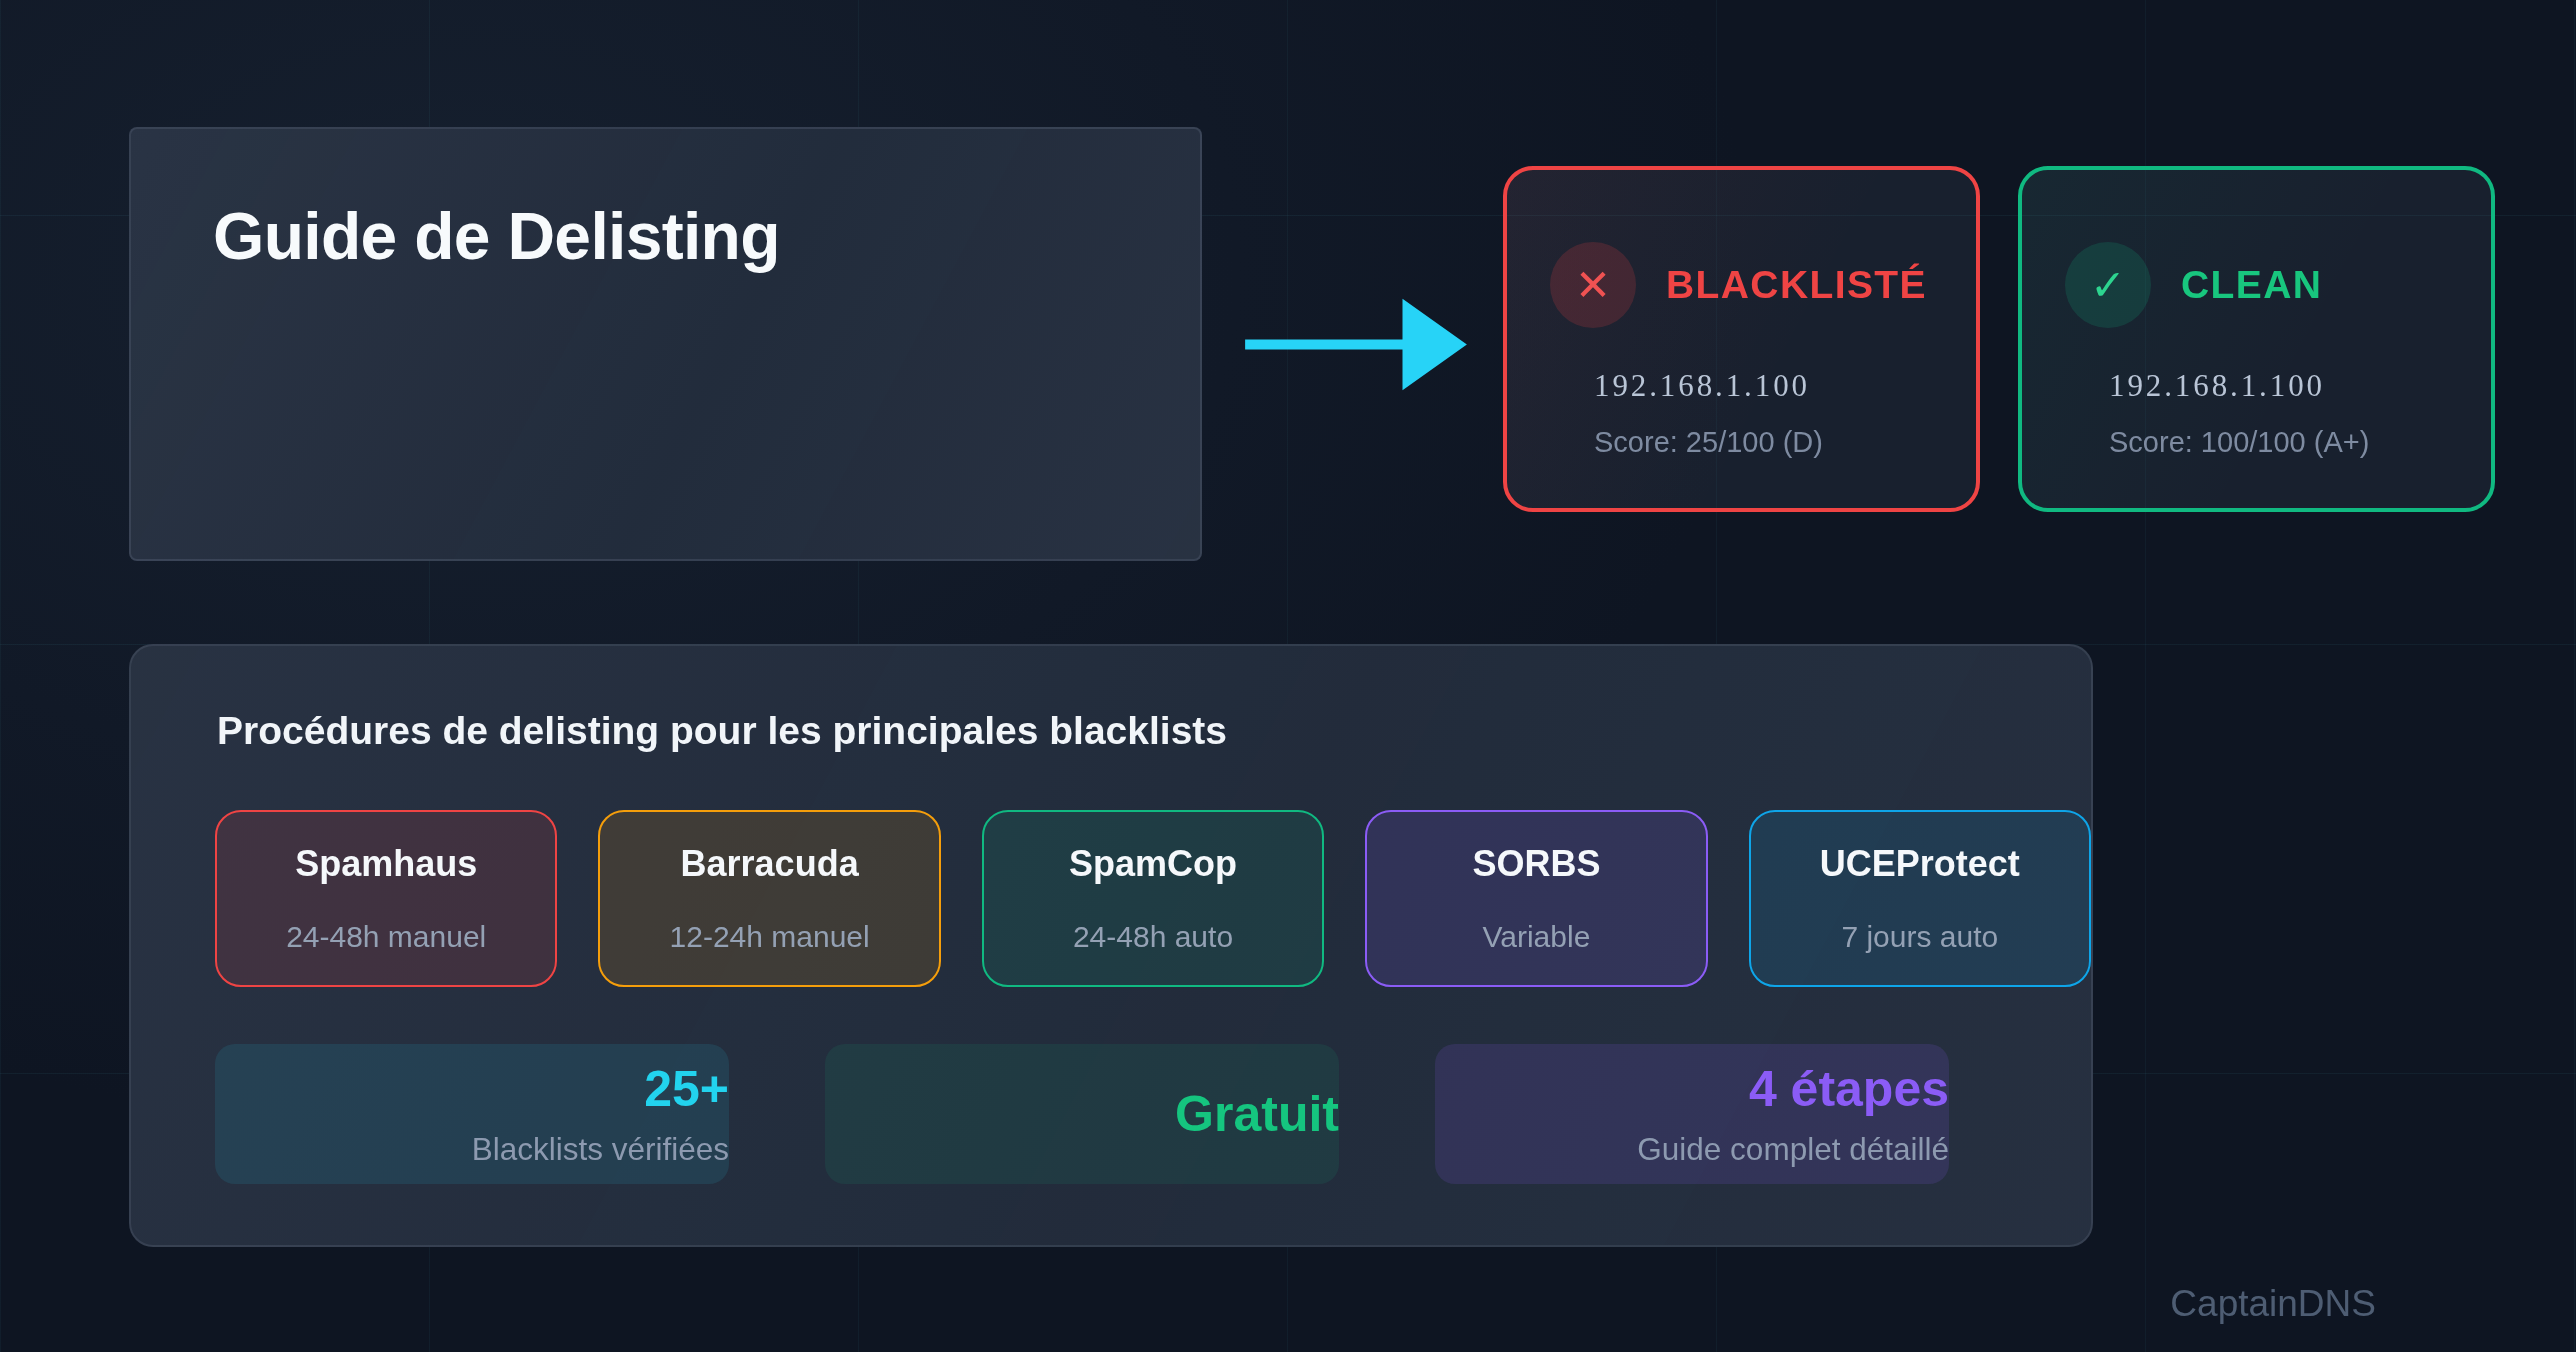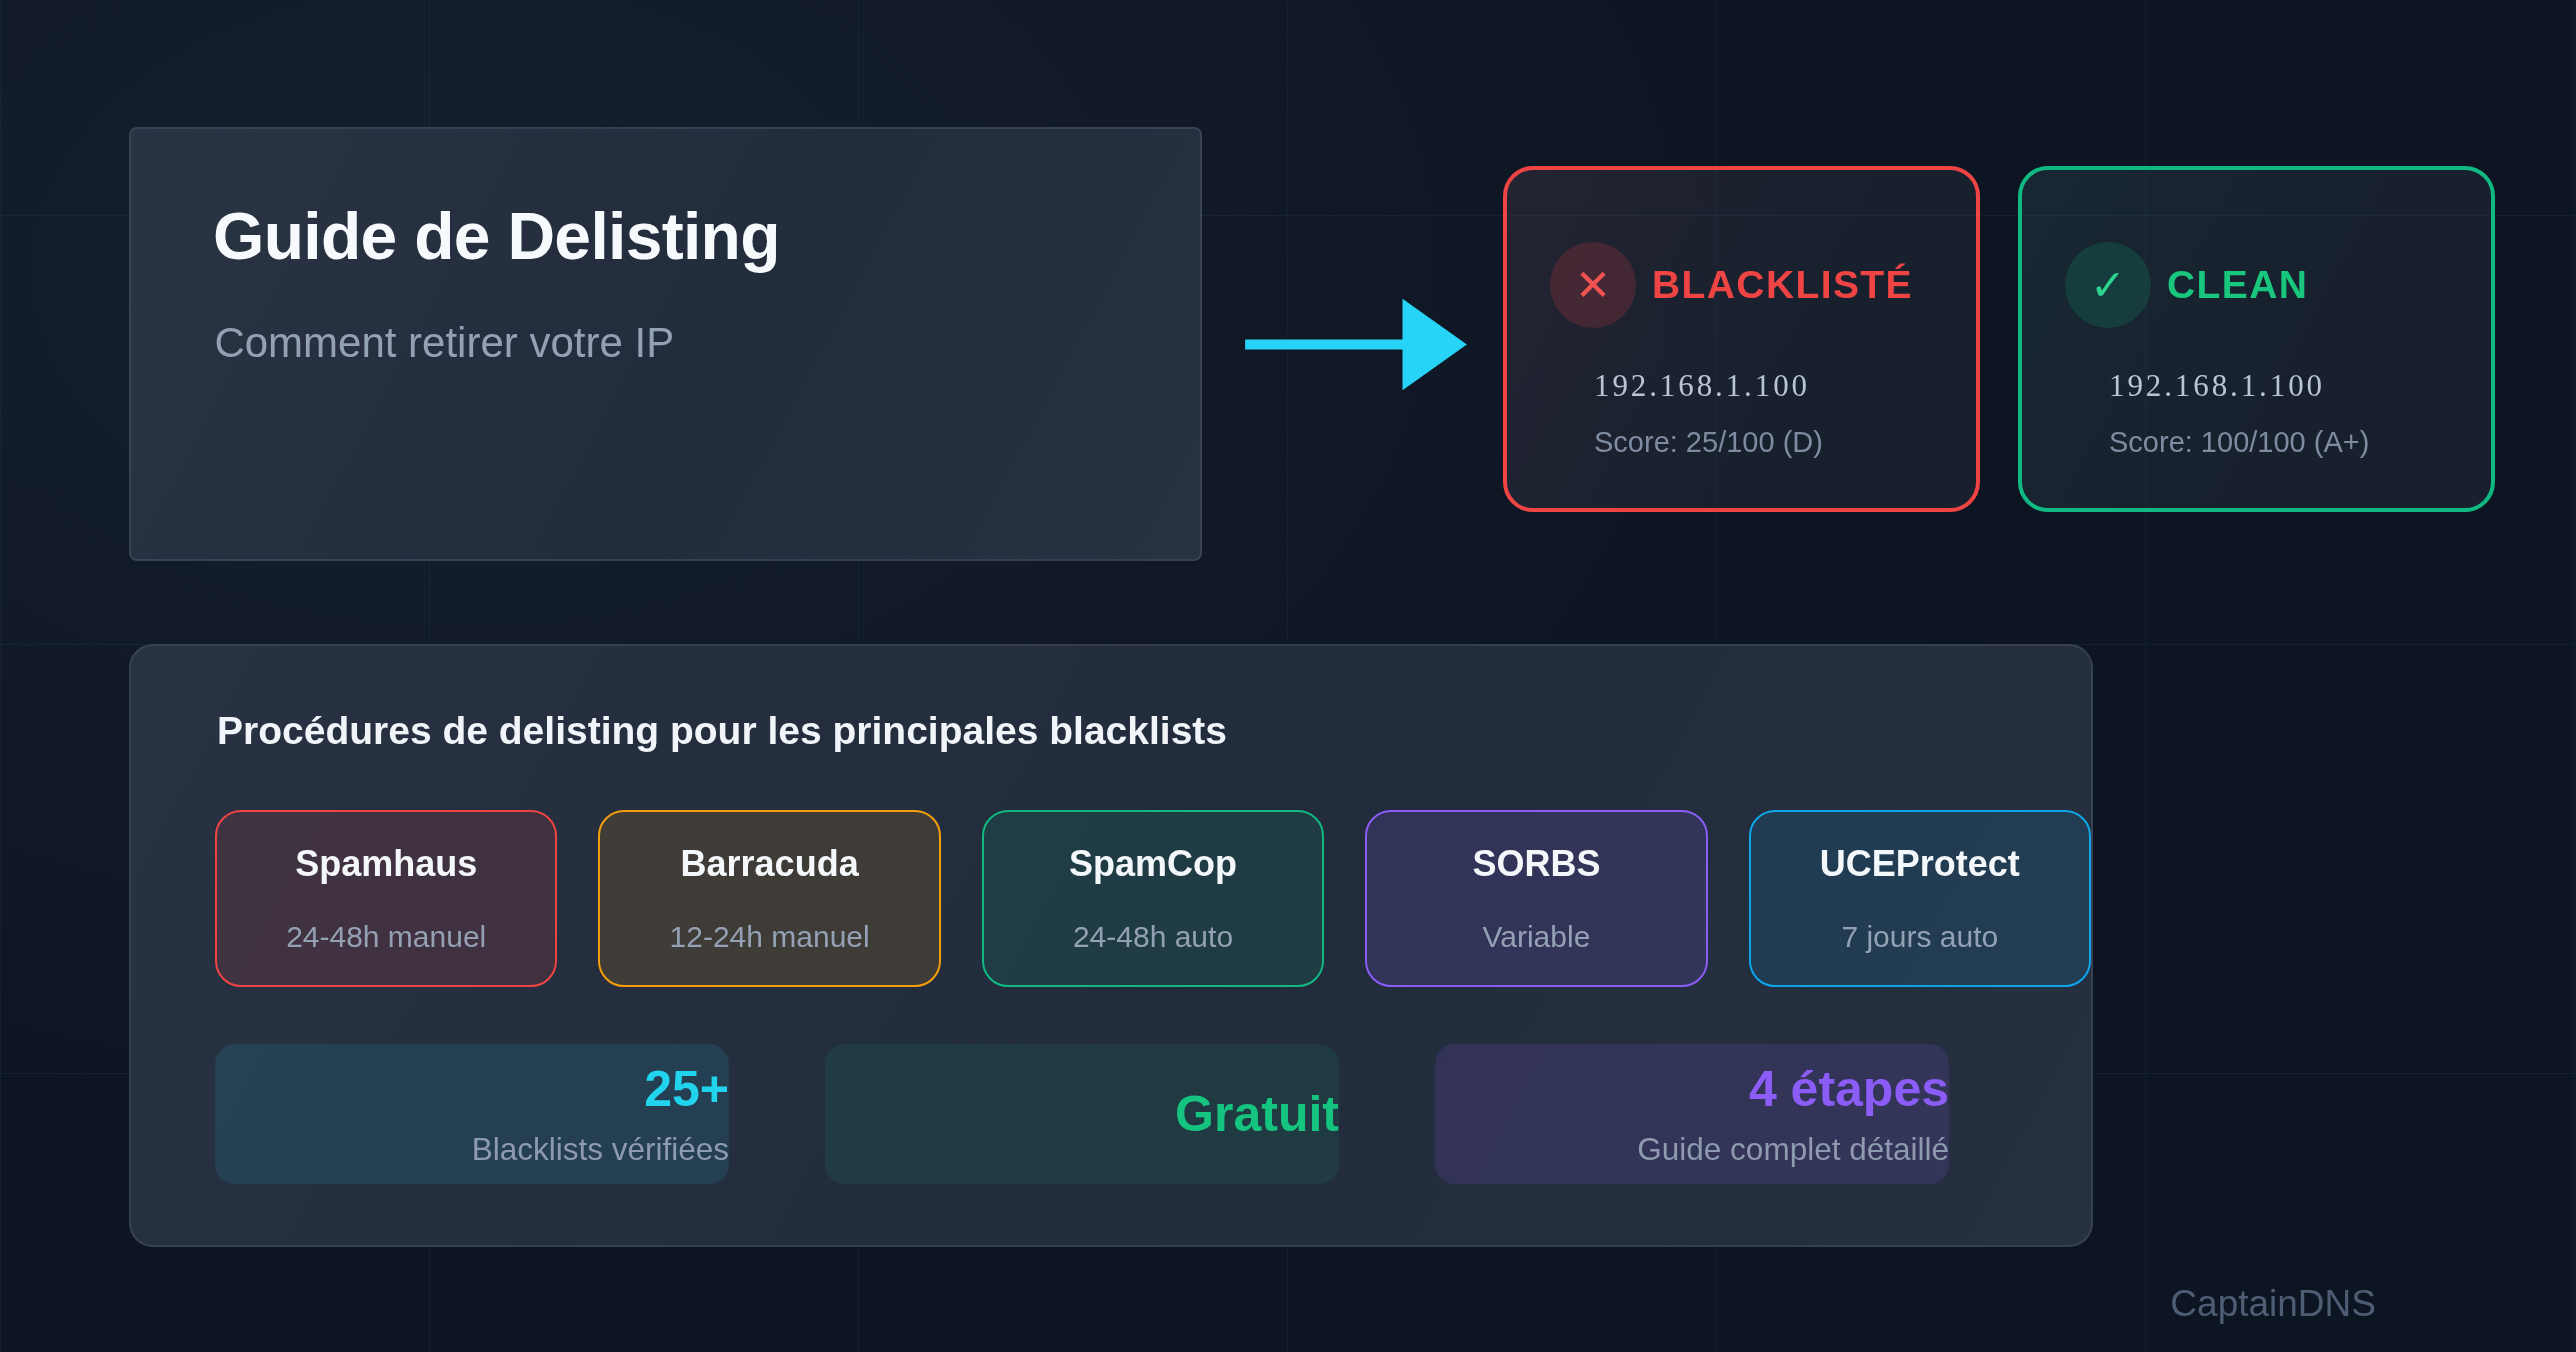--- a/index.html
+++ b/index.html
@@ -81,21 +81,21 @@
     width: 86px; height: 86px;
     border-radius: 50%;
     display: flex; align-items: center; justify-content: center;
     font-size: 43px;
     font-weight: 400;
     flex: none;
   }
   .status-card.blacklisted .status-badge { background: rgba(239,68,68,0.18); color: #f05252; }
   .status-card.clean .status-badge { background: rgba(16,185,129,0.17); color: #2dd48f; }
   .status-label {
-    margin-left: 16px;
+    margin-left: 30px;
     font-size: 39px;
     font-weight: 700;
     letter-spacing: 1.4px;
   }
   .status-card.blacklisted .status-label { color: #ef4444; }
   .status-card.clean .status-label { color: #18c67e; }
   .status-ip {
     margin: 40px 0 0 44px;
     font-family: Liberation Serif, serif;
     font-size: 31px;
@@ -179,21 +179,21 @@
     color: #4e5d73;
   }
 </style>
 </head>
 <body>
 
 <div class="canvas">
 
   <section class="hero-card">
     <h1 class="hero-title">Guide de Delisting</h1>
-    <p class="hero-subtitle"><span>Comment retirer votre IP</span><br>
+    <p class="hero-subtitle"><br>
     </p>
   </section>
 
   <svg class="arrow-svg" viewBox="0 0 310 130" aria-hidden="true">
     <path d="M0 58 H220 V1 L310 65 L220 129 V72 H0 Z"></path>
   </svg>
 
   <section class="status-card blacklisted">
     <div class="status-head">
       <div class="status-badge">

